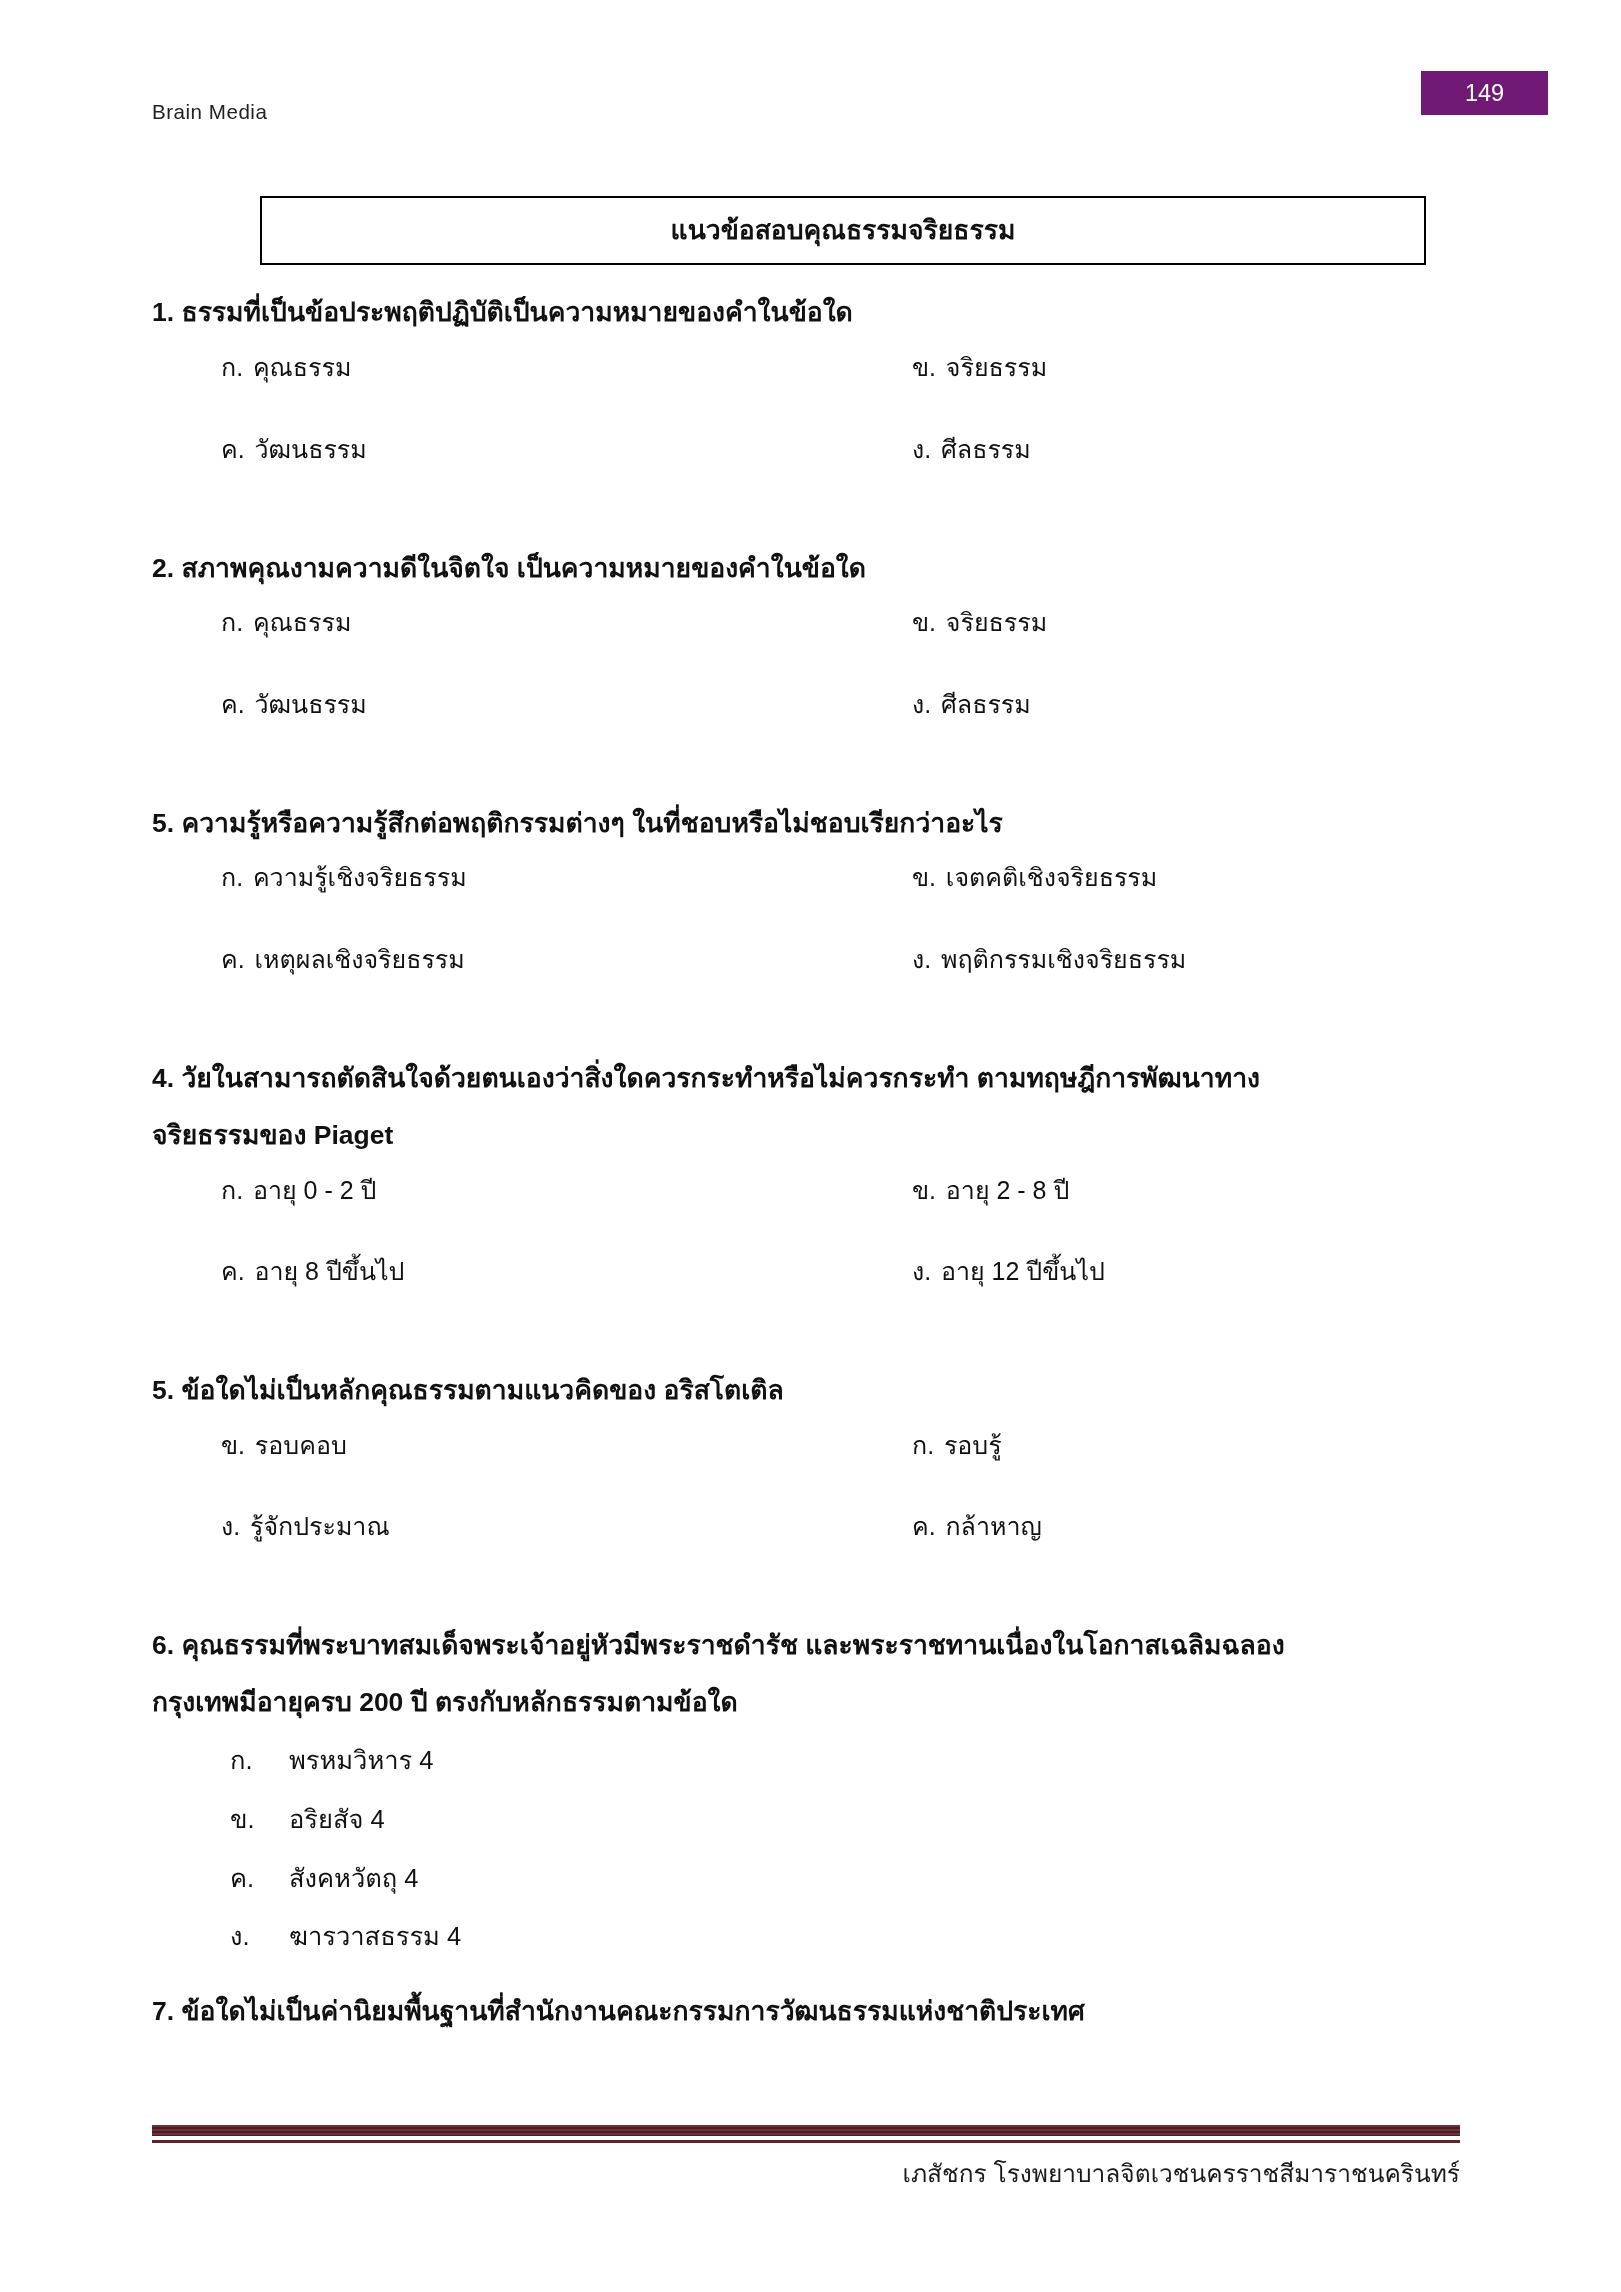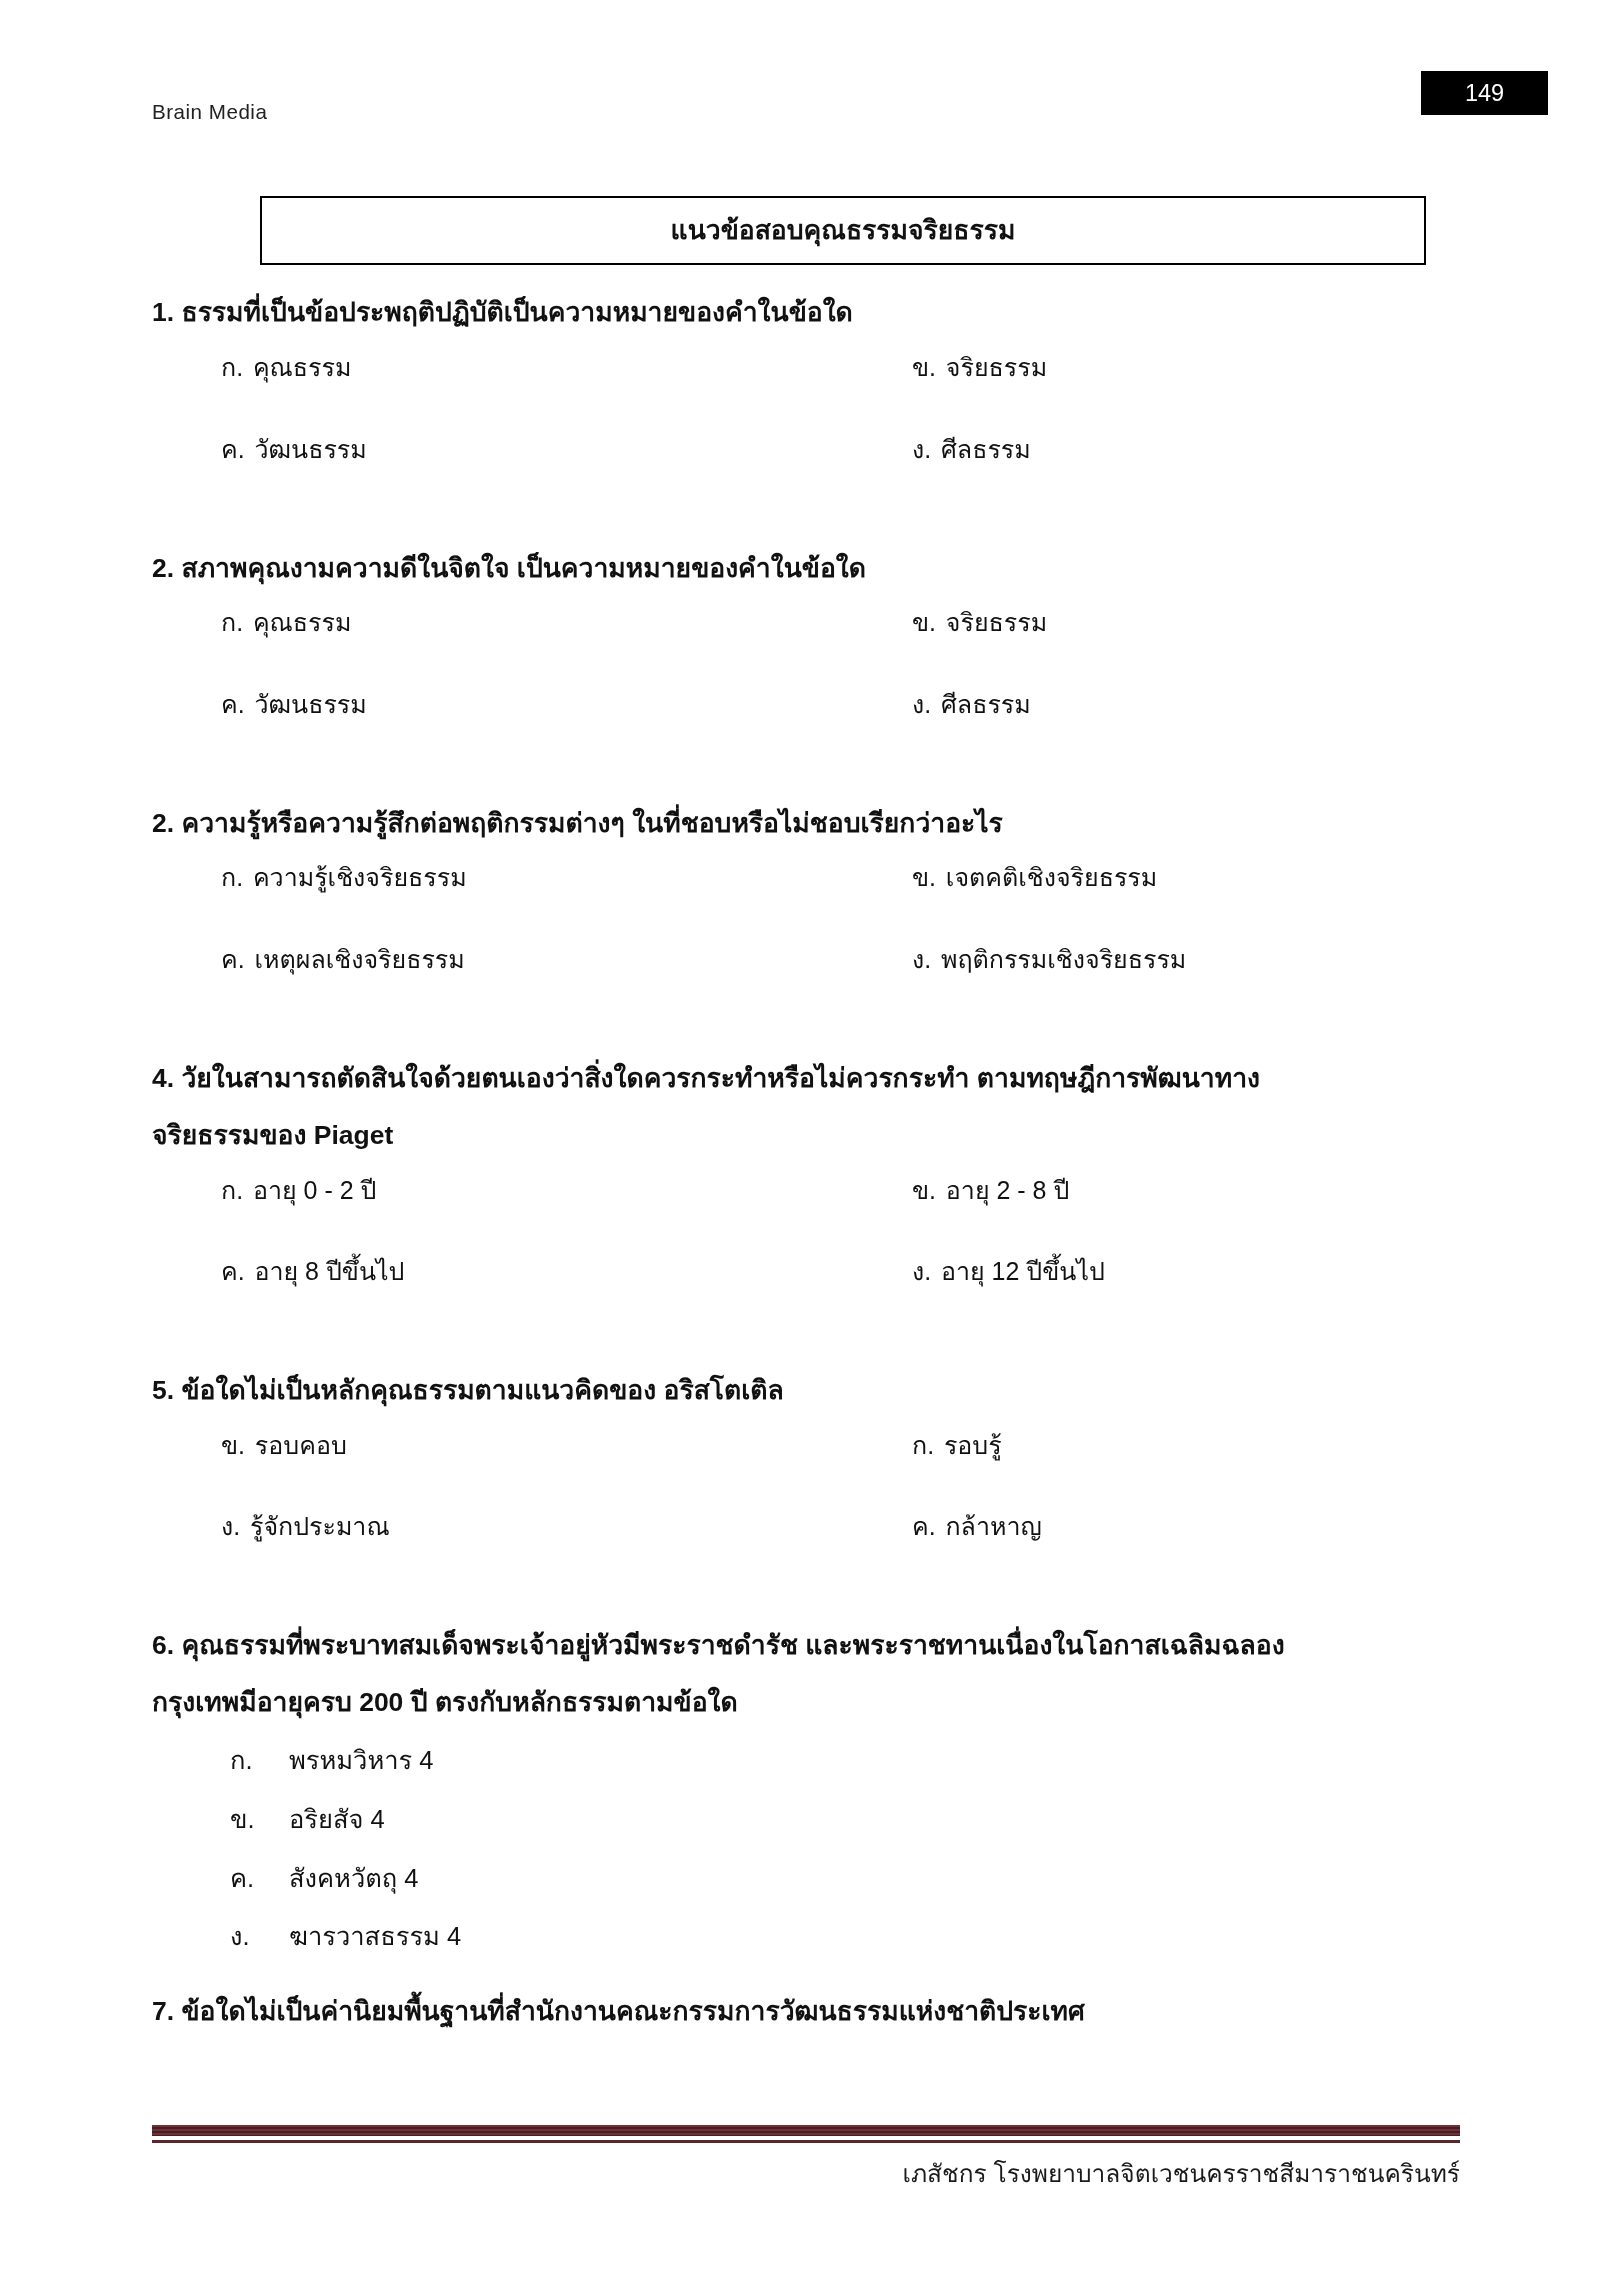--- a/index.html
+++ b/index.html
@@ -72,21 +72,21 @@
     font-size: 24.5px; color: #1a1a1a; 
   }
 </style>
 </head>
 <body>
 
 <div class="page">
 
   <div class="brand">Brain Media</div>
 
-  <div class="page-badge" style="background: #000000; color: rgb(255, 255, 255);">149</div>
+  <div class="page-badge" style="background: #701a75; color: rgb(255, 255, 255);">149</div>
 
   <div class="title-box">แนวข้อสอบคุณธรรมจริยธรรม</div>
 
   <div class="content" id="questions">
       <div class="question-block">
         <div class="question-text">1. ธรรมที่เป็นข้อประพฤติปฏิบัติเป็นความหมายของคำในข้อใด</div>
         <div class="options-grid">
           <div class="option"><span class="option-label">ก.</span><span class="option-text">คุณธรรม</span></div>
           <div class="option"><span class="option-label">ข.</span><span class="option-text">จริยธรรม</span></div>
           <div class="option"><span class="option-label">ค.</span><span class="option-text">วัฒนธรรม</span></div>
@@ -96,21 +96,21 @@
       <div class="question-block">
         <div class="question-text">2. สภาพคุณงามความดีในจิตใจ เป็นความหมายของคำในข้อใด</div>
         <div class="options-grid">
           <div class="option"><span class="option-label">ก.</span><span class="option-text">คุณธรรม</span></div>
           <div class="option"><span class="option-label">ข.</span><span class="option-text">จริยธรรม</span></div>
           <div class="option"><span class="option-label">ค.</span><span class="option-text">วัฒนธรรม</span></div>
           <div class="option"><span class="option-label">ง.</span><span class="option-text">ศีลธรรม</span></div>
         </div>
       </div>
       <div class="question-block">
-        <div class="question-text">2. ความรู้หรือความรู้สึกต่อพฤติกรรมต่างๆ ในที่ชอบหรือไม่ชอบเรียกว่าอะไร</div>
+        <div class="question-text">5. ความรู้หรือความรู้สึกต่อพฤติกรรมต่างๆ ในที่ชอบหรือไม่ชอบเรียกว่าอะไร</div>
         <div class="options-grid">
           <div class="option"><span class="option-label">ก.</span><span class="option-text">ความรู้เชิงจริยธรรม</span></div>
           <div class="option"><span class="option-label">ข.</span><span class="option-text">เจตคติเชิงจริยธรรม</span></div>
           <div class="option"><span class="option-label">ค.</span><span class="option-text">เหตุผลเชิงจริยธรรม</span></div>
           <div class="option"><span class="option-label">ง.</span><span class="option-text">พฤติกรรมเชิงจริยธรรม</span></div>
         </div>
       </div>
       <div class="question-block">
         <div class="question-text">4. วัยในสามารถตัดสินใจด้วยตนเองว่าสิ่งใดควรกระทำหรือไม่ควรกระทำ ตามทฤษฎีการพัฒนาทาง
 จริยธรรมของ Piaget</div>

